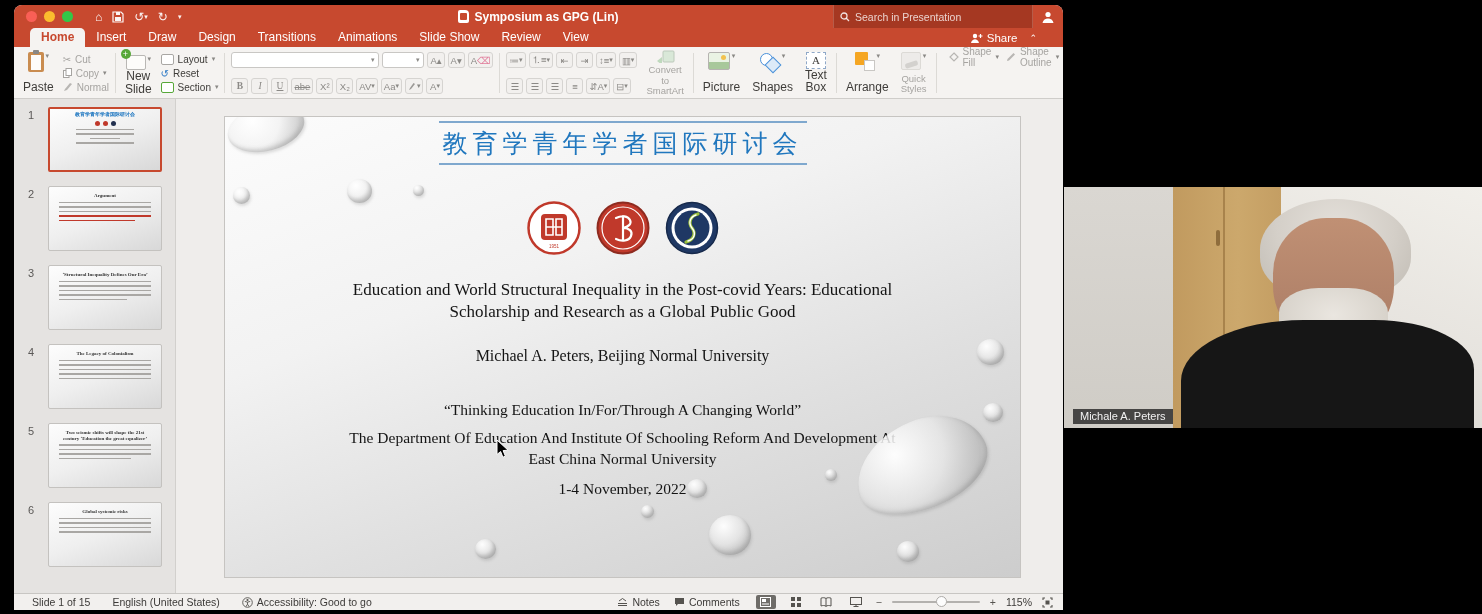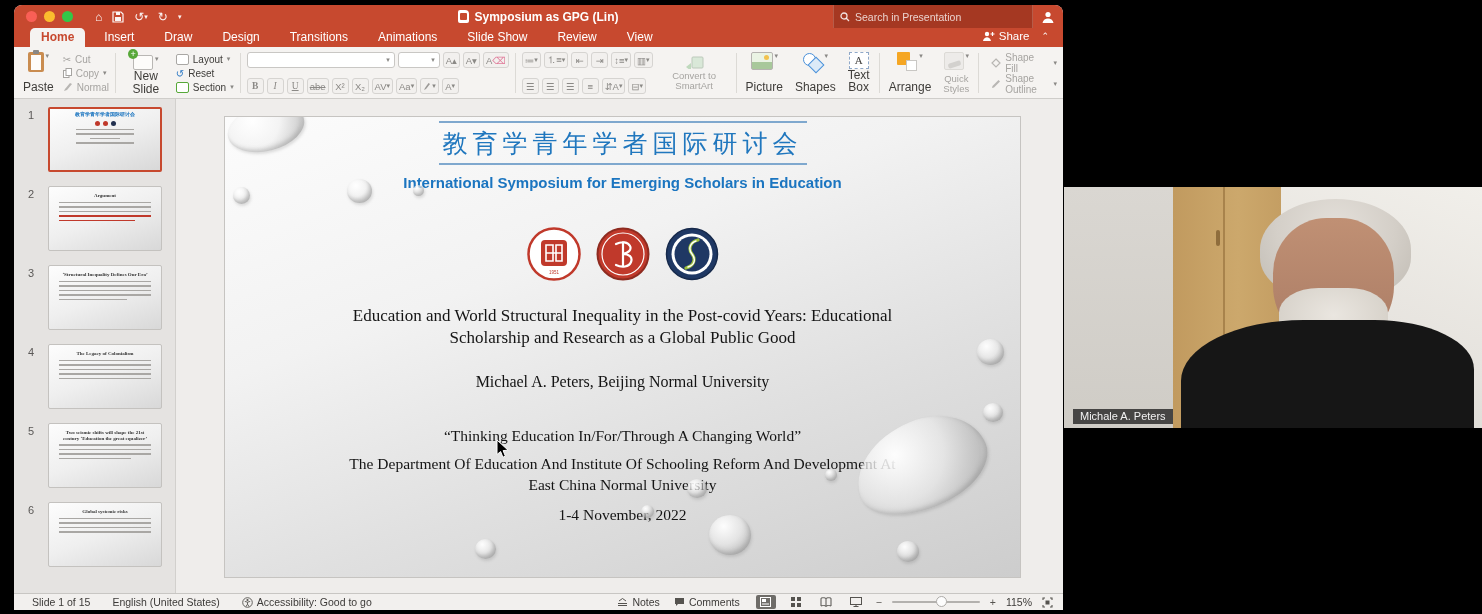--- a/index.html
+++ b/index.html
@@ -23,21 +23,21 @@
   .title-center .inner { display:inline-flex; align-items:center; gap:5px; color:#fff; font-weight:bold; font-size:12px; }
   .doc-icon { width:11px; height:13px; background:#fff; border-radius:2px 4px 2px 2px; position:relative; }
   .doc-icon::after{ content:""; position:absolute; left:2px; top:3px; width:7px; height:7px; background:#C7492F; border-radius:1px; }
   .search-box { margin-left:auto; margin-right:8px; width:200px; height:15px; border-radius:4px;
                 background:rgba(80,15,5,.28); border:1px solid rgba(255,255,255,.18);
                 display:flex; align-items:center; padding:16px 6px; gap:5px; }
   .search-box input { border:none; background:transparent; outline:none; color:#fff; font-size:10.5px; width:100%; }
   .search-box input::placeholder { color:rgba(255,255,255,.78); }
 
   
-  .tabrow { height:19px; background:#C7492F; display:flex; align-items:center; padding:0 14px 0 16px; flex:0 0 auto;gap:8px; }
+  .tabrow { height:19px; background:#C7492F; display:flex; align-items:flex-end; padding:0 26px 0 16px; flex:0 0 auto; }
   .tab { color:#fff; font-size:12px; padding:2px 11px 3px; border-radius:5px 5px 0 0; cursor:default; }
   .tab.active { background:#F5F3F1; color:#C7492F; font-weight:bold; }
   .tabrow-right { margin-left:auto; display:flex; align-items:center; gap:12px; color:#fff; font-size:11.5px; padding-bottom:3px; }
   .share-btn { display:flex; align-items:center; gap:4px; }
 
   
   .ribbon { height:52px; background:#F5F3F1; border-bottom:1px solid #CFCDCA; display:flex; align-items:stretch;
             padding:3px 6px 2px 6px; gap:6px; flex:0 0 auto; overflow:hidden; }
   .rsep { width:1px; background:#DCDAD6; margin:3px 0; flex:0 0 auto; }
   .bigbtn { display:flex; flex-direction:column; align-items:center; justify-content:space-between; padding:2px 3px; }
@@ -66,21 +66,21 @@
   .shapes-ic { width:20px; height:18px; position:relative; }
   .shapes-ic::before { content:""; position:absolute; left:0; top:1px; width:11px; height:11px; border:1.5px solid #4A90D9; border-radius:50%; background:#fff; }
   .shapes-ic::after { content:""; position:absolute; left:7px; top:7px; width:10px; height:10px; border:1.5px solid #4A90D9; background:#DCEAF8; transform:rotate(45deg); }
   .textbox-ic { width:20px; height:18px; border:1px dashed #8FA8C8; background:#fff; color:#3E3C39; font-size:11px;
                 display:flex; align-items:center; justify-content:center; font-family:"Liberation Serif",serif; }
   .arrange-ic { width:20px; height:18px; position:relative; }
   .arrange-ic::before{ content:""; position:absolute; left:0; top:0; width:13px; height:13px; background:#F5A623; border-radius:1px; }
   .arrange-ic::after{ content:""; position:absolute; left:9px; top:8px; width:9px; height:9px; background:#fff; border:1px solid #C9C7C4; }
   .qs-ic { width:20px; height:18px; background:#EDEBE9; border:1px solid #DCDAD6; border-radius:2px; position:relative; }
   .qs-ic::after{ content:""; position:absolute; left:3px; top:9px; width:13px; height:5px; background:#D3D1CE; transform:rotate(-18deg); border-radius:2px; }
-  .shapefmt { display:flex; flex-direction:column; justify-content:center; gap:7px; padding-left:6px; }
+  .shapefmt { display:flex; flex-direction:row; justify-content:center; gap:7px; padding-left:6px; }
 
   
   .content { flex:1; display:flex; min-height:0; }
   .thumbs { width:162px; background:#E5E3E1; border-right:1px solid #D2D0CD; padding:8px 0 0 0; overflow:hidden; flex:0 0 auto; }
   .thumb-row { display:flex; margin-bottom:14px; }
   .thumb-num { width:34px; text-align:center; font-size:11px; color:#5A5856; padding-top:2px; }
   .thumb { width:114px; height:65px; background:linear-gradient(160deg,#FDFDFD 0%,#EFEFEF 50%,#D8D8D8 100%);
            border:1px solid #C4C2BF; border-radius:2px; position:relative; overflow:hidden; }
   .thumb.selected { border:2px solid #C7492F; }
   .thumb .mini-title { font-size:5px; color:#333; text-align:center; margin-top:6px; font-weight:bold;
@@ -506,21 +506,20 @@
           <span class="drop" style="left:462px;top:362px;width:20px;height:19px;"></span>
           <span class="drop" style="left:416px;top:388px;width:13px;height:13px;"></span>
           <span class="drop" style="left:484px;top:398px;width:42px;height:40px;"></span>
           <span class="drop" style="left:672px;top:424px;width:22px;height:21px;"></span>
           <span class="drop" style="left:250px;top:422px;width:21px;height:20px;"></span>
 
           <div style="padding-top:4px;">
             <div class="rule"></div>
             <div class="cn-title">教育学青年学者国际研讨会</div>
             <div class="rule"></div>
-            <div class="en-sub">International Symposium for Emerging Scholars in Education</div>
           </div>
 
           <div class="logos">
             <span class="ic">
               <svg width="54" height="54" viewBox="0 0 54 54">
                 <circle cx="27" cy="27" r="25.5" fill="#fff" stroke="#C0392B" stroke-width="2.5"></circle>
                 <rect x="14" y="13" width="26" height="26" rx="4" fill="#C0392B"></rect>
                 <path d="M19 18h7v16h-7zM29 18h6v16h-6z" fill="none" stroke="#fff" stroke-width="1.6"></path>
                 <path d="M19 26h16" stroke="#fff" stroke-width="1.6"></path>
                 <text x="27" y="47" text-anchor="middle" font-size="4.5" fill="#C0392B">1951</text>

